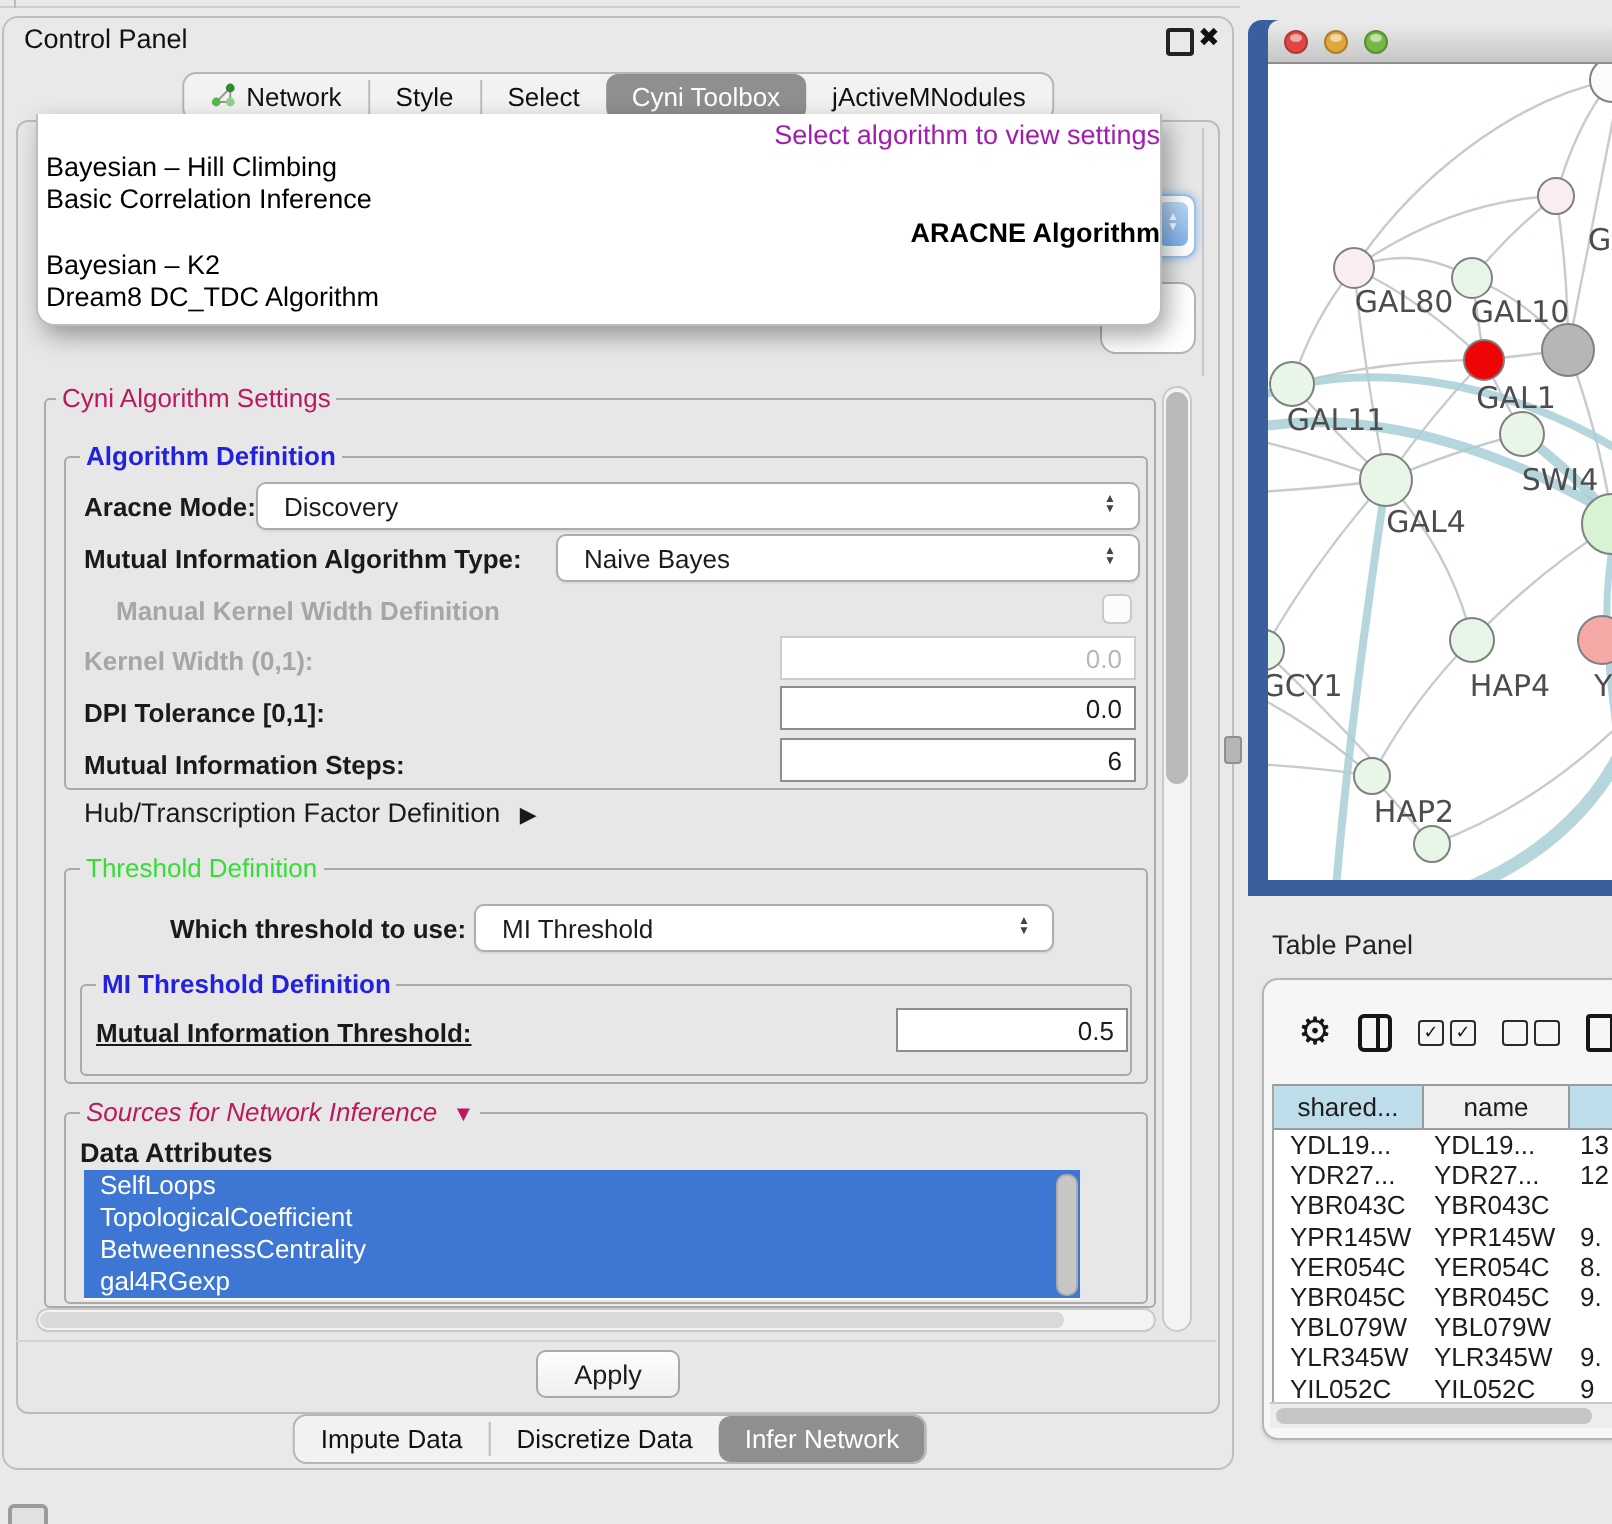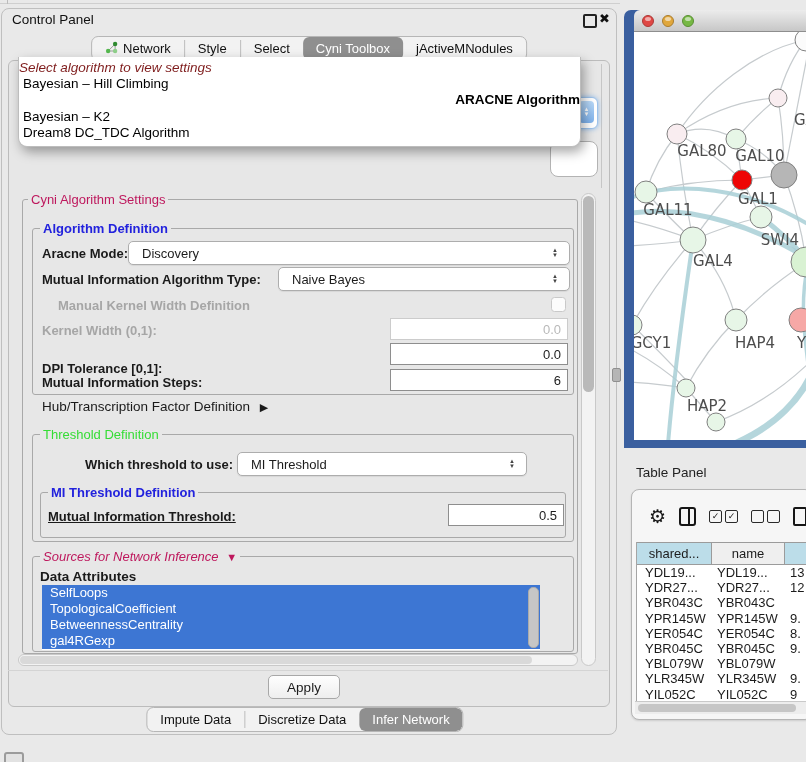--- a/index.html
+++ b/index.html
@@ -22,21 +22,21 @@
   #inner-panel{left:8px;top:60px;width:600px;height:645px;border:1px solid #bcbcbc;border-radius:6px;background:#e7e7e7;}
   
   #frag-combo1{left:556px;top:97px;width:40px;height:30px;background:#fff;border:1px solid #9dc2ea;border-radius:6px;box-shadow:0 0 5px #85b5ea;z-index:5;}
   #frag-combo1 .bluestep{position:absolute;right:3px;top:3px;width:15px;height:22px;border-radius:4px;background:linear-gradient(#b9d9f8,#7fb2ec);display:flex;flex-direction:column;align-items:center;justify-content:center;color:#fff;}
   #frag-combo1 .bluestep i{font-style:normal;font-size:6px;line-height:5.5px;}
   #frag-combo2{left:550px;top:141px;width:46px;height:34px;background:#fff;border:1px solid #b3b3b3;border-radius:8px;z-index:5;}
   #frag-groupline{left:601px;top:64px;width:1px;height:124px;background:#c6c6c6;z-index:4;}
   
   #popup{left:18px;top:57px;width:561px;background:#fff;border:1px solid #bdbdbd;border-top:none;border-radius:0 0 9px 9px;
          box-shadow:3px 5px 12px rgba(0,0,0,0.35);z-index:60;padding-bottom:5px;}
-  #popup-placeholder{text-align:left;color:#7f1d1d;font-size:13.5px;height:17px;line-height:17px;margin-top:2px;font-style:italic;}
+  #popup-placeholder{text-align:right;color:#a21caf;font-size:13.5px;height:17px;line-height:17px;margin-top:2px;}
   .option{font-size:13.5px;line-height:16.3px;padding-left:4px;color:#000;}
   .option.bold{font-weight:bold;text-align:right;}
   
   .group{border:1px solid #a9a9a9;border-radius:3px;}
   .group-label{font-size:13px;background:#e7e7e7;padding:0 3px;transform:translateY(-50%);white-space:nowrap;}
   .gl-black{color:#be185d;}
   .gl-blue{color:#2222dd;}
   .gl-green{color:#35dd35;}
   .blabel{font-size:13px;font-weight:bold;color:#1a1a1a;white-space:nowrap;}
   .blabel.disabled{color:#a6a6a6;}
@@ -146,20 +146,21 @@
         <i>▼</i>
       </span>
   </div>
   <div class="abs" id="frag-combo2"></div>
   <div class="abs" id="frag-groupline"></div>
 
   <div class="abs" id="popup">
     <div id="popup-placeholder">Select algorithm to view settings</div>
     <div id="popup-list">
         <div class="option">Bayesian – Hill Climbing</div>
+        <div class="option">Basic Correlation Inference</div>
         <div class="option bold">ARACNE Algorithm</div>
         <div class="option">Bayesian – K2</div>
         <div class="option">Dream8 DC_TDC Algorithm</div>
       </div>
   </div>
 
   <div class="abs group" style="left:22px;top:199px;width:554px;height:453px;"></div>
   <div class="abs group-label gl-black" style="left:28px;top:199px;">Cyni Algorithm Settings</div>
 
   <div class="abs sb-track" style="left:581px;top:193px;width:15px;height:473px;"></div>
@@ -185,21 +186,21 @@
         <i>▼</i>
       </span>
   </div>
 
   <div class="abs blabel disabled" style="left:58px;top:298px;">Manual Kernel Width Definition</div>
   <div class="abs checkbox" style="left:551px;top:297px;"></div>
 
   <div class="abs blabel disabled" style="left:42px;top:323px;">Kernel Width (0,1):</div>
   <div class="abs numfield disabled" style="left:390px;top:318px;width:178px;">0.0</div>
 
-  <div class="abs blabel" style="left:42px;top:361px;">DPI Tolerance [0,1]:</div>
+  <div class="abs blabel" style="left:42px;top:349px;">DPI Tolerance [0,1]:</div>
   <div class="abs numfield" style="left:390px;top:343px;width:178px;">0.0</div>
 
   <div class="abs blabel" style="left:42px;top:375px;">Mutual Information Steps:</div>
   <div class="abs numfield" style="left:390px;top:369px;width:178px;">6</div>
 
   <div class="abs plainlabel" style="left:42px;top:399px;">
     <span>Hub/Transcription Factor Definition</span>
     <span style="font-size:11px;margin-left:6px;">▶</span>
   </div>
 

